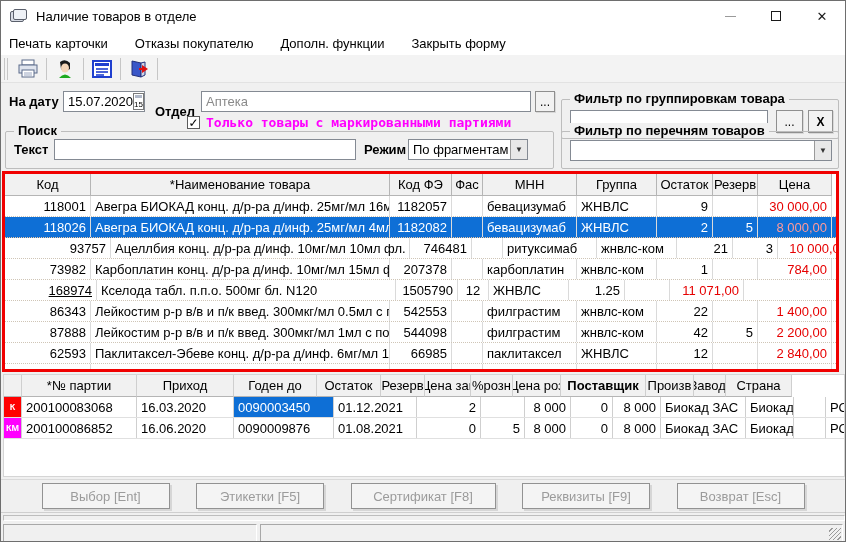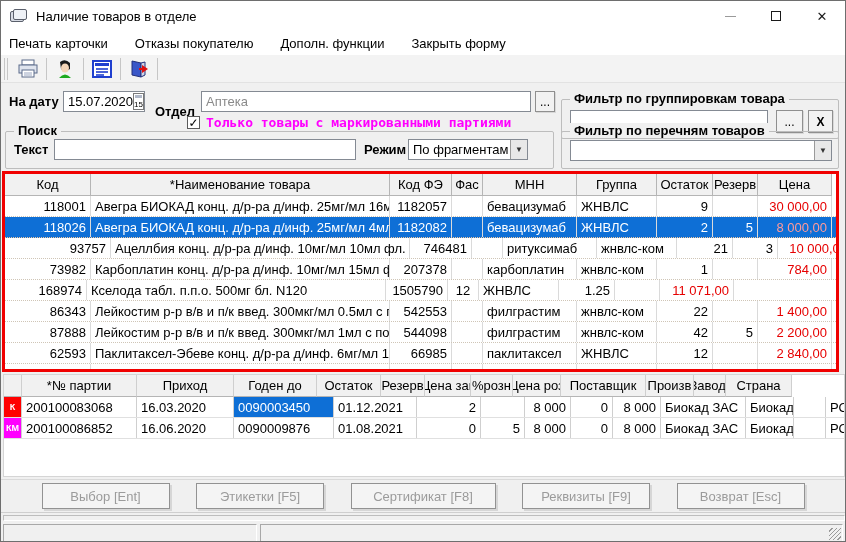--- a/index.html
+++ b/index.html
@@ -255,21 +255,21 @@
         <div class="t-cell" style="width: 299px;">Карбоплатин конц. д/р-ра д/инф. 10мг/мл 15мл фл.</div>
         <div class="t-cell al-r" style="width: 62px;">207378</div>
         <div class="t-cell al-c" style="width: 31px;"></div>
         <div class="t-cell" style="width: 94px;">карбоплатин</div>
         <div class="t-cell" style="width: 80px;">жнвлс-ком</div>
         <div class="t-cell al-r" style="width: 56px;">1</div>
         <div class="t-cell al-r" style="width: 45px;"></div>
         <div class="t-cell al-r price" style="width: 74px;">784,00</div>
       </div>
       <div class="t-row data">
-        <div class="t-cell al-r" style="width: 82px;">168974</div>
+        <div class="t-cell al-r" style="width: 92px; text-decoration: underline;">168974</div>
         <div class="t-cell" style="width: 299px;">Кселода табл. п.п.о. 500мг бл. N120</div>
         <div class="t-cell al-r" style="width: 62px;">1505790</div>
         <div class="t-cell al-c" style="width: 31px;">12</div>
         <div class="t-cell" style="width: 80px;">ЖНВЛС</div>
         <div class="t-cell al-r" style="width: 56px;">1.25</div>
         <div class="t-cell al-r" style="width: 45px;"></div>
         <div class="t-cell al-r price" style="width: 74px;">11 071,00</div>
       </div>
       <div class="t-row data">
         <div class="t-cell al-r" style="width: 86px;">86343</div>
@@ -321,21 +321,21 @@
       <div class="t-row head">
         <div class="t-cell al-c" style="width: 18px;"></div>
         <div class="t-cell al-c" style="width: 115px;">*№ партии</div>
         <div class="t-cell al-c" style="width: 97px;">Приход</div>
         <div class="t-cell al-c" style="width: 83px;">Годен до</div>
         <div class="t-cell al-c" style="width: 64px;">Остаток</div>
         <div class="t-cell al-c" style="width: 44px;">Резерв</div>
         <div class="t-cell al-c" style="width: 46px;">Цена зак</div>
         <div class="t-cell al-c" style="width: 42px;">%розн</div>
         <div class="t-cell al-c" style="width: 48px;">Цена роз</div>
-        <div class="t-cell al-c" style="width: 85px;">Поставщик</div>
+        <div class="t-cell al-c" style="width: 85px; font-weight: bold;">Поставщик</div>
         <div class="t-cell al-c" style="width: 48px;">Произв</div>
         <div class="t-cell al-c" style="width: 32px;">Завод.</div>
         <div class="t-cell al-c" style="width: 66px;">Страна</div>
       </div>
       <div class="t-row data">
         <div class="t-cell al-c badge" style="width: 18px; background: rgb(255, 0, 0);">К</div>
         <div class="t-cell" style="width: 115px;">200100083068</div>
         <div class="t-cell" style="width: 97px;">16.03.2020</div>
         <div class="t-cell  cellsel" style="width: 100px;">0090003450</div>
         <div class="t-cell" style="width: 83px;">01.12.2021</div>

